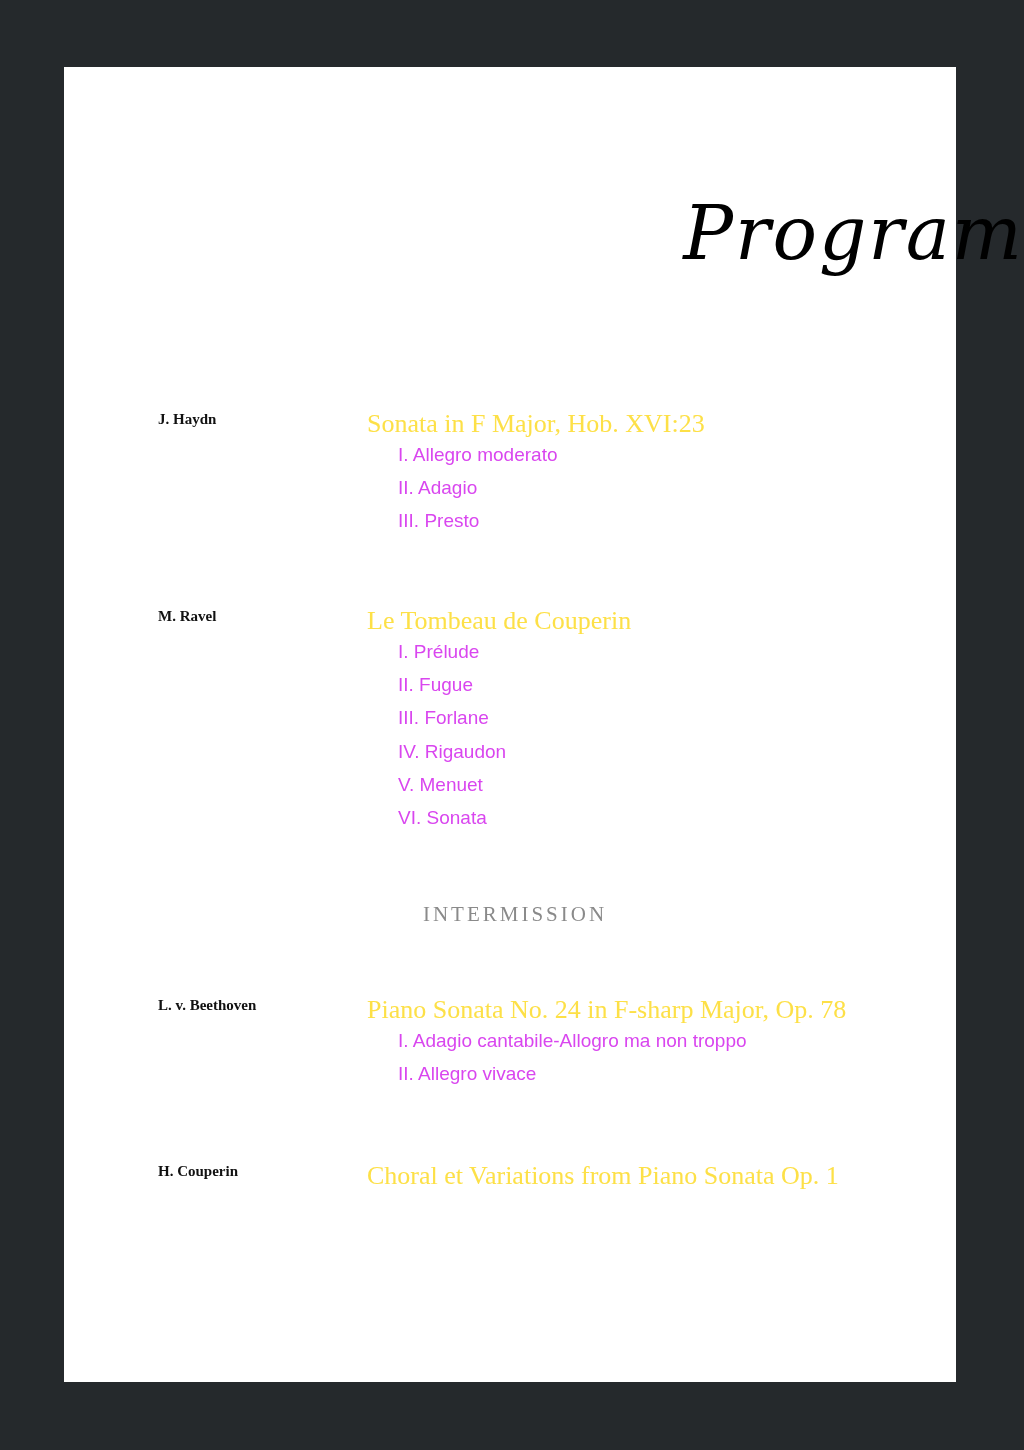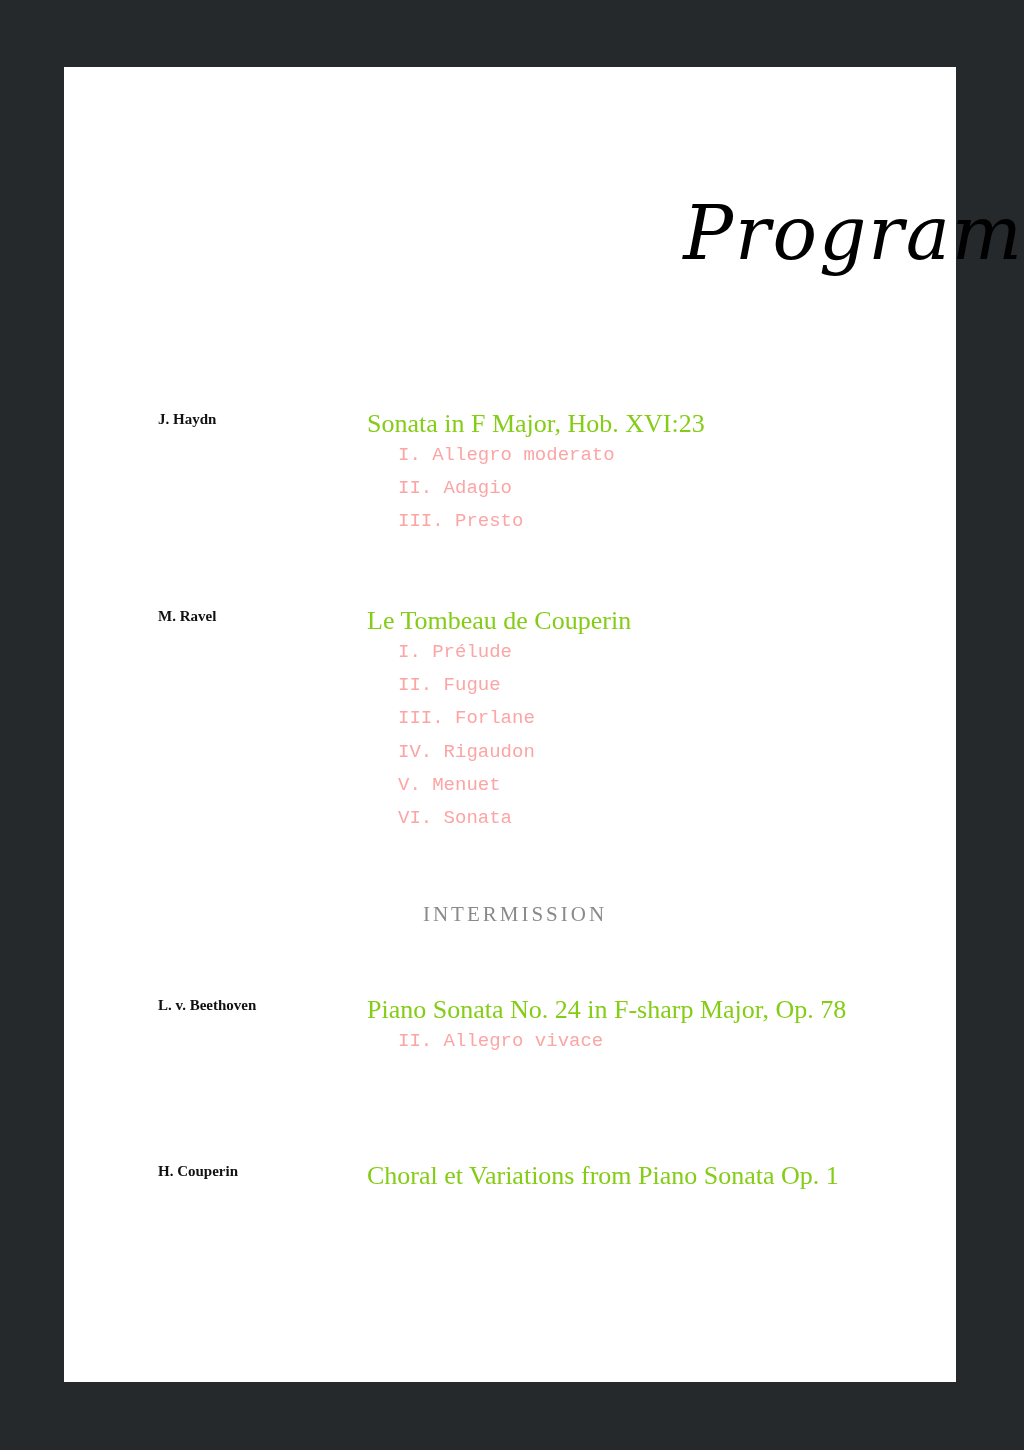--- a/index.html
+++ b/index.html
@@ -46,35 +46,35 @@
       font-size: 15px;
       color: #111;
       white-space: nowrap;
     }
     .work {
       position: absolute;
       left: 367px;
       top: -2px;
       font-family: "Liberation Serif", serif;
       font-size: 26px;
-      color: #84cc16;
+      color: #fde047;
       white-space: nowrap;
     }
     .movements {
       position: absolute;
       left: 398px;
       top: 34px;
       margin: 0;
       padding: 0;
       list-style: none;
     }
     .movements li {
-      font-family: Liberation Mono, monospace;
+      font-family: Liberation Sans, sans-serif;
       font-size: 19px;
-      color: #fca5a5;
+      color: #d946ef;
       height: 33.2px;
       line-height: 20px;
       white-space: nowrap;
     }
     .intermission {
       position: absolute;
       left: 0;
       top: 902px;
       width: 1030px;
       text-align: center;
@@ -113,20 +113,21 @@
     <li>VI. Sonata</li>
   </ul>
 </div>
 
 <div class="intermission">INTERMISSION</div>
 
 <div class="entry" style="top:997px;">
   <div class="composer">L. v. Beethoven</div>
   <div class="work">Piano Sonata No. 24 in F-sharp Major, Op. 78</div>
   <ul class="movements">
+    <li>I. Adagio cantabile-Allogro ma non troppo</li>
     <li>II. Allegro vivace</li>
   </ul>
 </div>
 
 <div class="entry" style="top:1163px;">
   <div class="composer">H. Couperin</div>
   <div class="work">Choral et Variations from Piano Sonata Op. 1</div>
 </div>
 
 </body></html>

